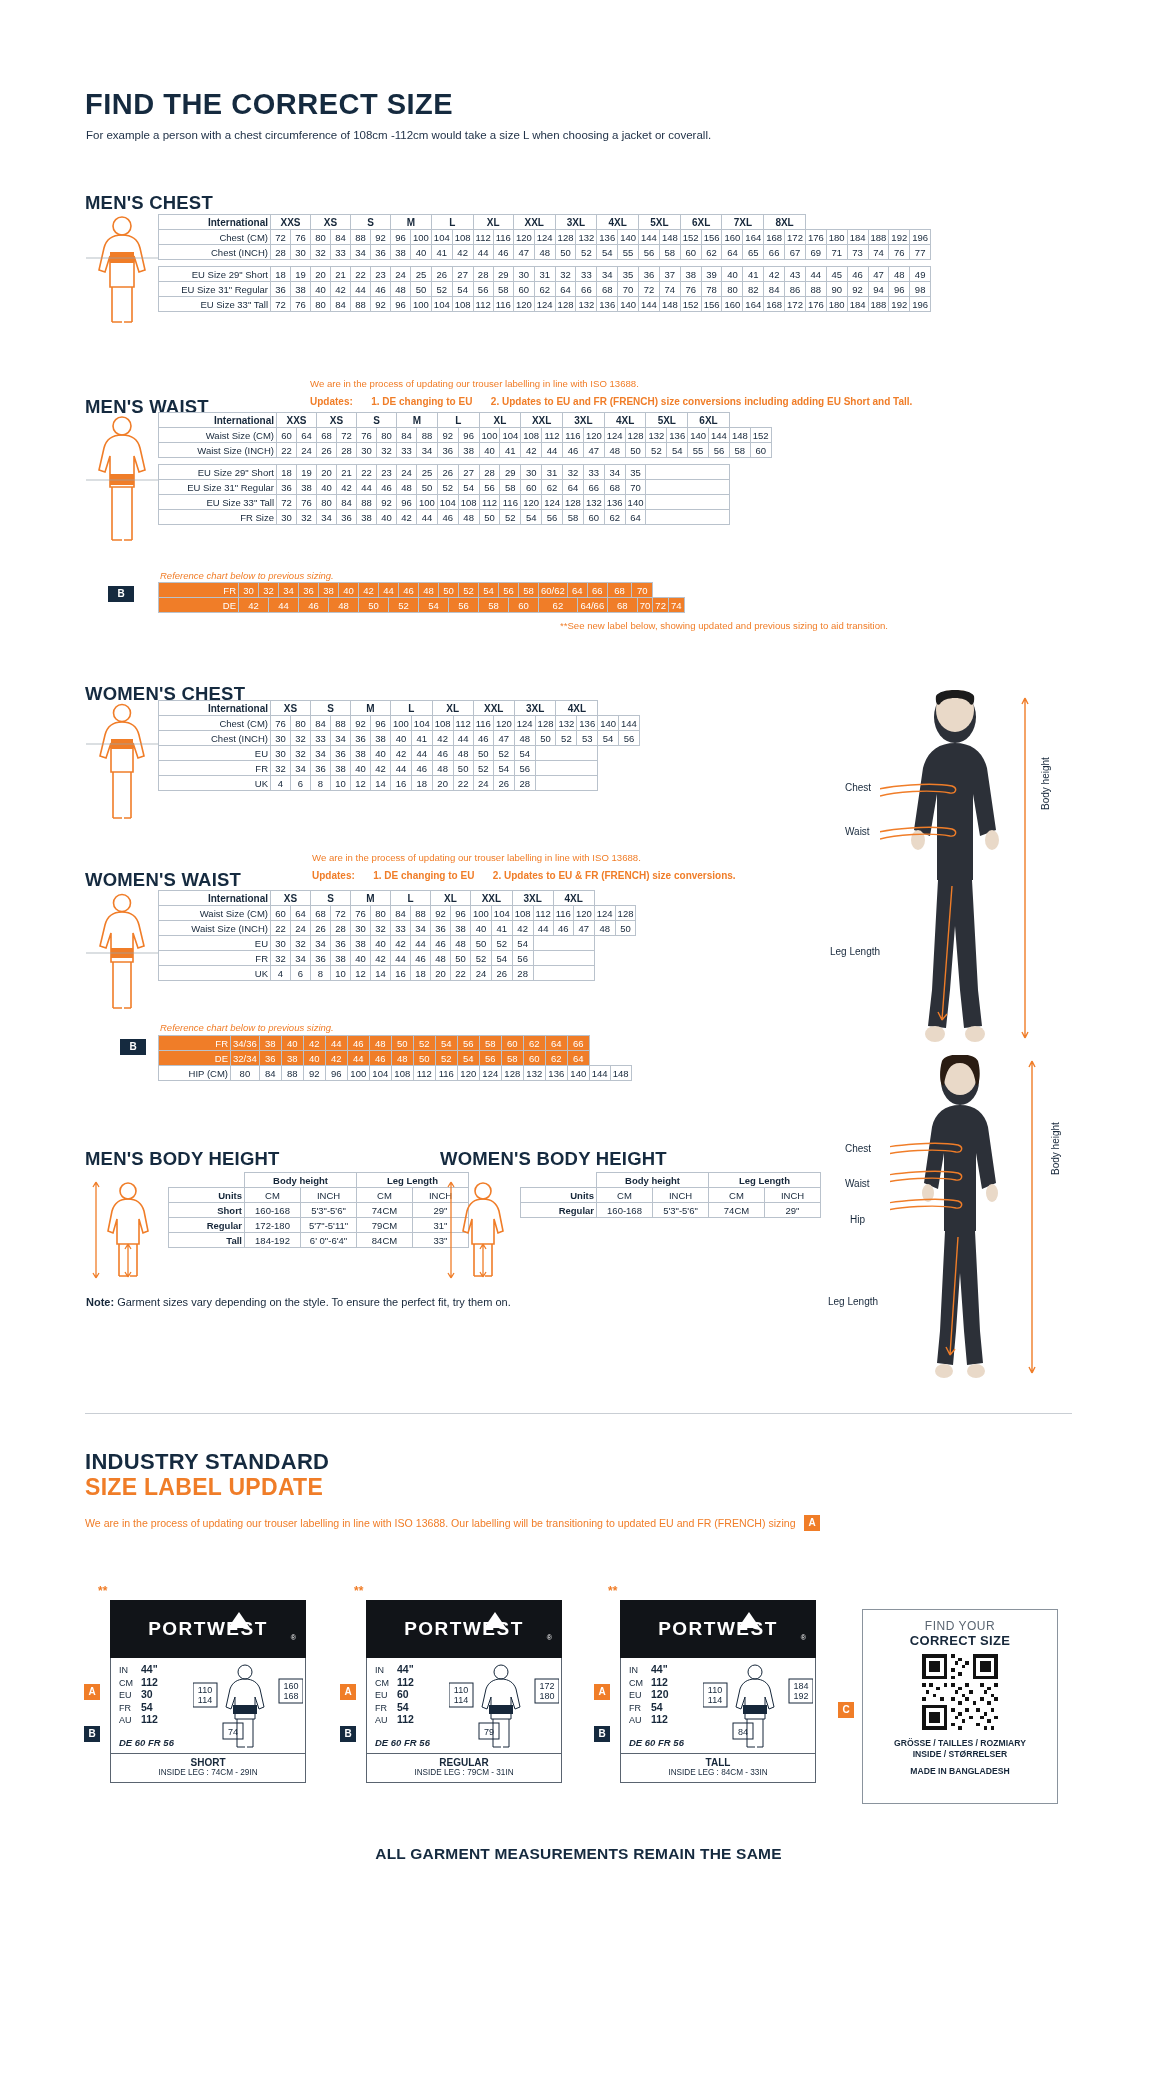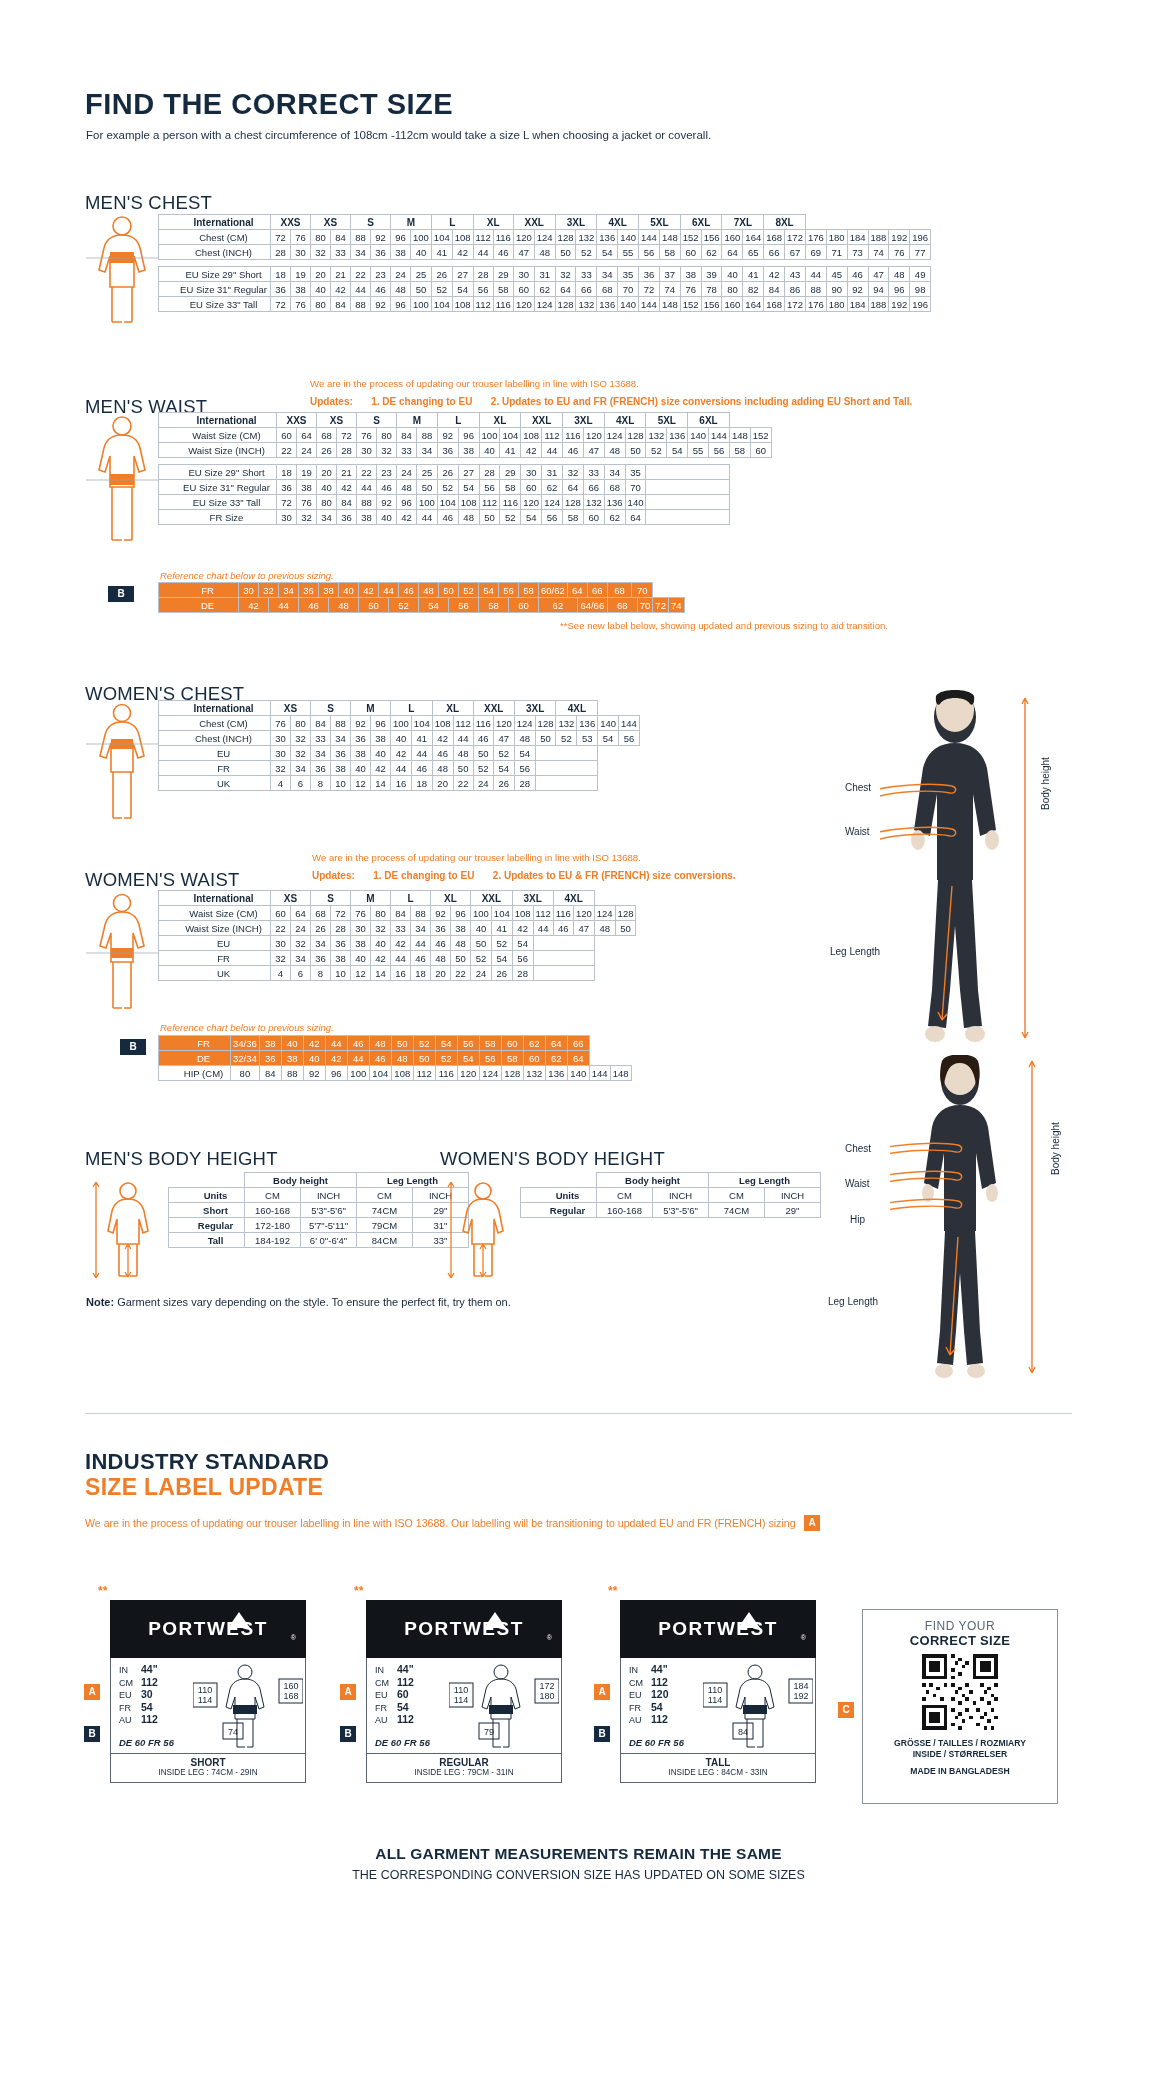--- a/index.html
+++ b/index.html
@@ -18,35 +18,35 @@
   .main-title {
     position:absolute; left:85px; top:88px;
     font-size:29px; font-weight:bold; letter-spacing:0.5px;
     color:#152a3f;
   }
   .intro {
     position:absolute; left:86px; top:127px;
     font-size:11.5px; line-height:17px; color:#223349;
   }
   .sec-title {
-    font-size:18.5px; font-weight:normal; color:#152a3f; letter-spacing:0.2px;
+    font-size:18.5px; font-weight:bold; color:#152a3f; letter-spacing:0.2px;
   }
 
   
   table.sz { border-collapse:collapse; font-size:9.5px; color:#16273a; }
   table.sz td, table.sz th {
     border:1px solid #b9c2cc;
     text-align:center;
     padding:1px 2px;
     font-weight:normal;
     height:15px;
     white-space:nowrap;
   }
   table.sz td.lbl {
-    text-align:center; padding-left:20px; font-size:9.5px;
+    text-align:right; padding-left:20px; font-size:9.5px;
   }
   table.sz tr.head td { font-weight:bold; font-size:10px; }
   table.sz td.spacer { border:none; height:7px; }
   table.sz tr.blank td { border-left:none; border-right:none; border-top:none; border-bottom:none; }
 
   .orange-row td { background:#f07d28; color:#ffffff; font-weight:normal; border-color:#f07d28; }
   .orange-row td.lbl { text-align:left; padding-left:6px; }
   .bbadge {
     display:inline-block; background:#152a3f; color:#fff; font-weight:bold;
     font-size:10px; width:26px; text-align:center; line-height:16px;
@@ -1298,15 +1298,14 @@
     </div>
     <div class="qr-f">GRÖSSE / TAILLES / ROZMIARY</div>
     <div class="qr-f">INSIDE / STØRRELSER</div>
     <div class="qr-f" style="margin-top:6px;">MADE IN BANGLADESH</div>
   </div>
   <div style="position:absolute;left:838px;top:1700px;">
     <span class="cbadge">C</span>
   </div>
 
   <div class="bottom-l1" style="position:absolute;left:0;top:1845px;width:1157px;">ALL GARMENT MEASUREMENTS REMAIN THE SAME</div>
-  <div class="bottom-l2" style="position:absolute;left:0;top:1868px;width:1157px;">THE CORRESPONDING CONVERSION SIZE HAS UPDATED ON SOME SIZES</div>
 
 </div>
 
 </body></html>

